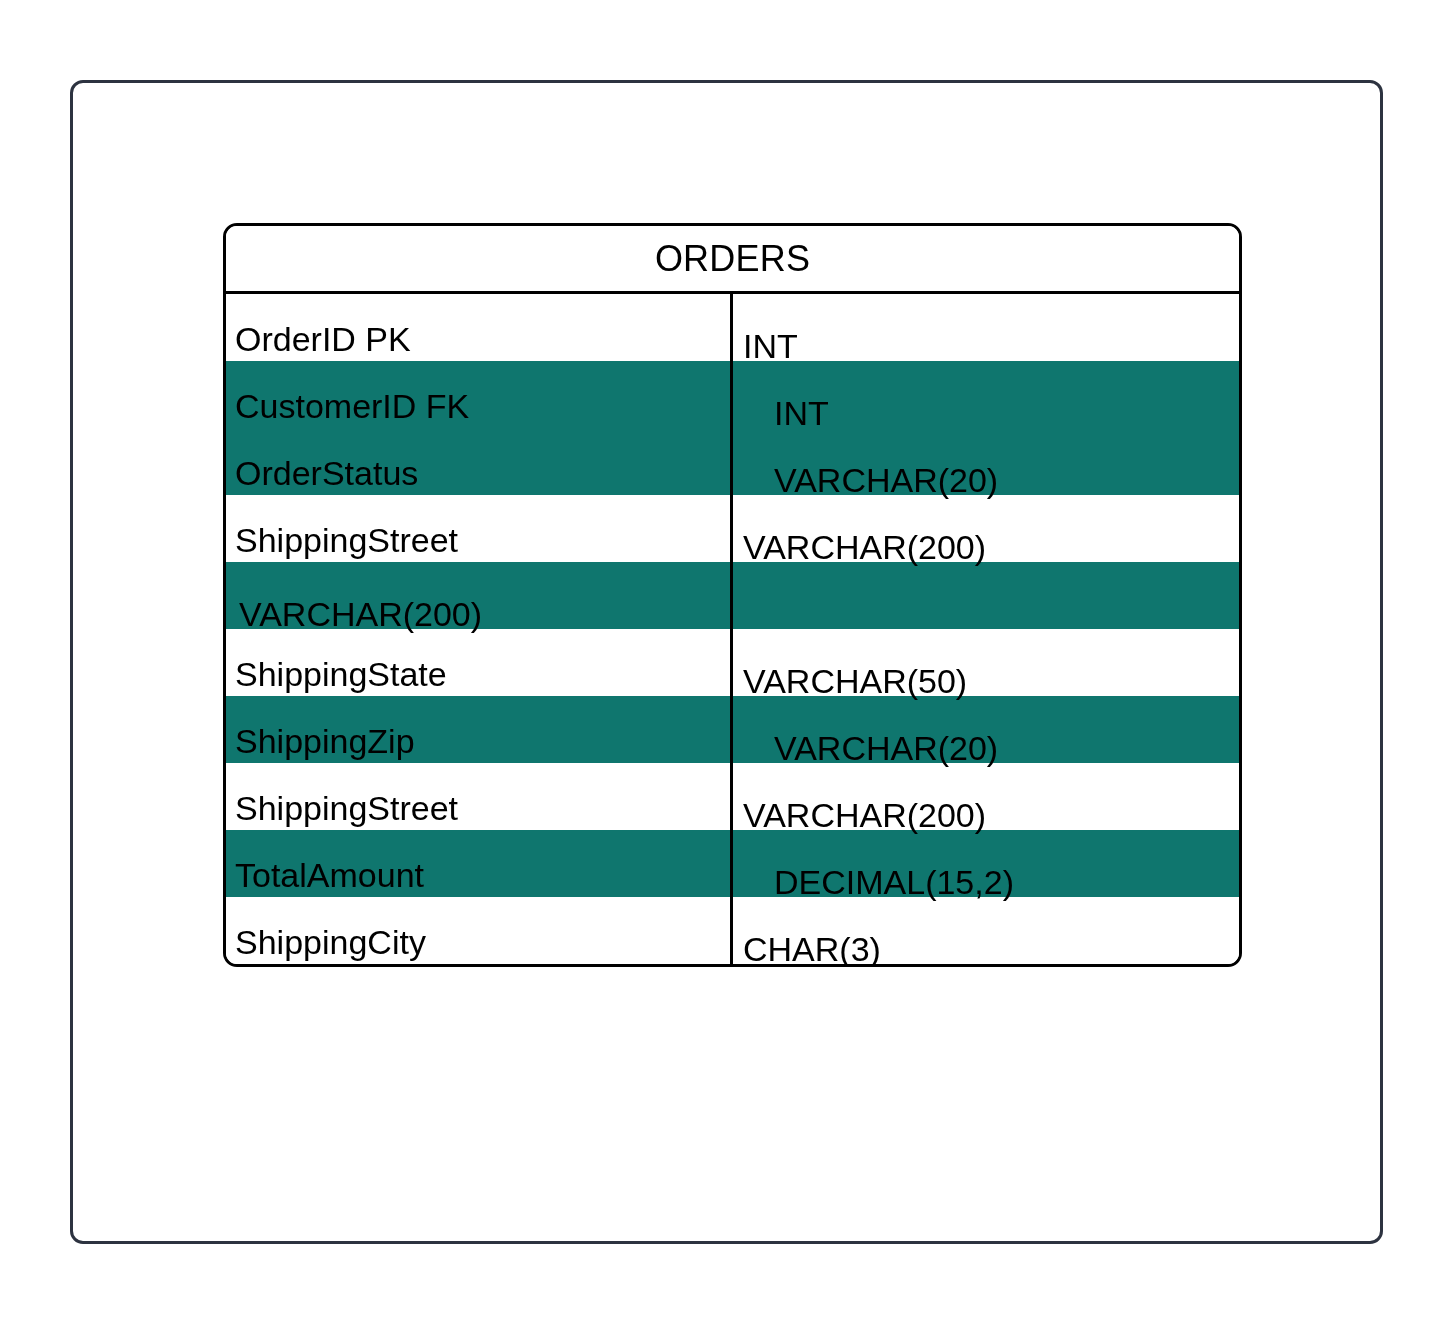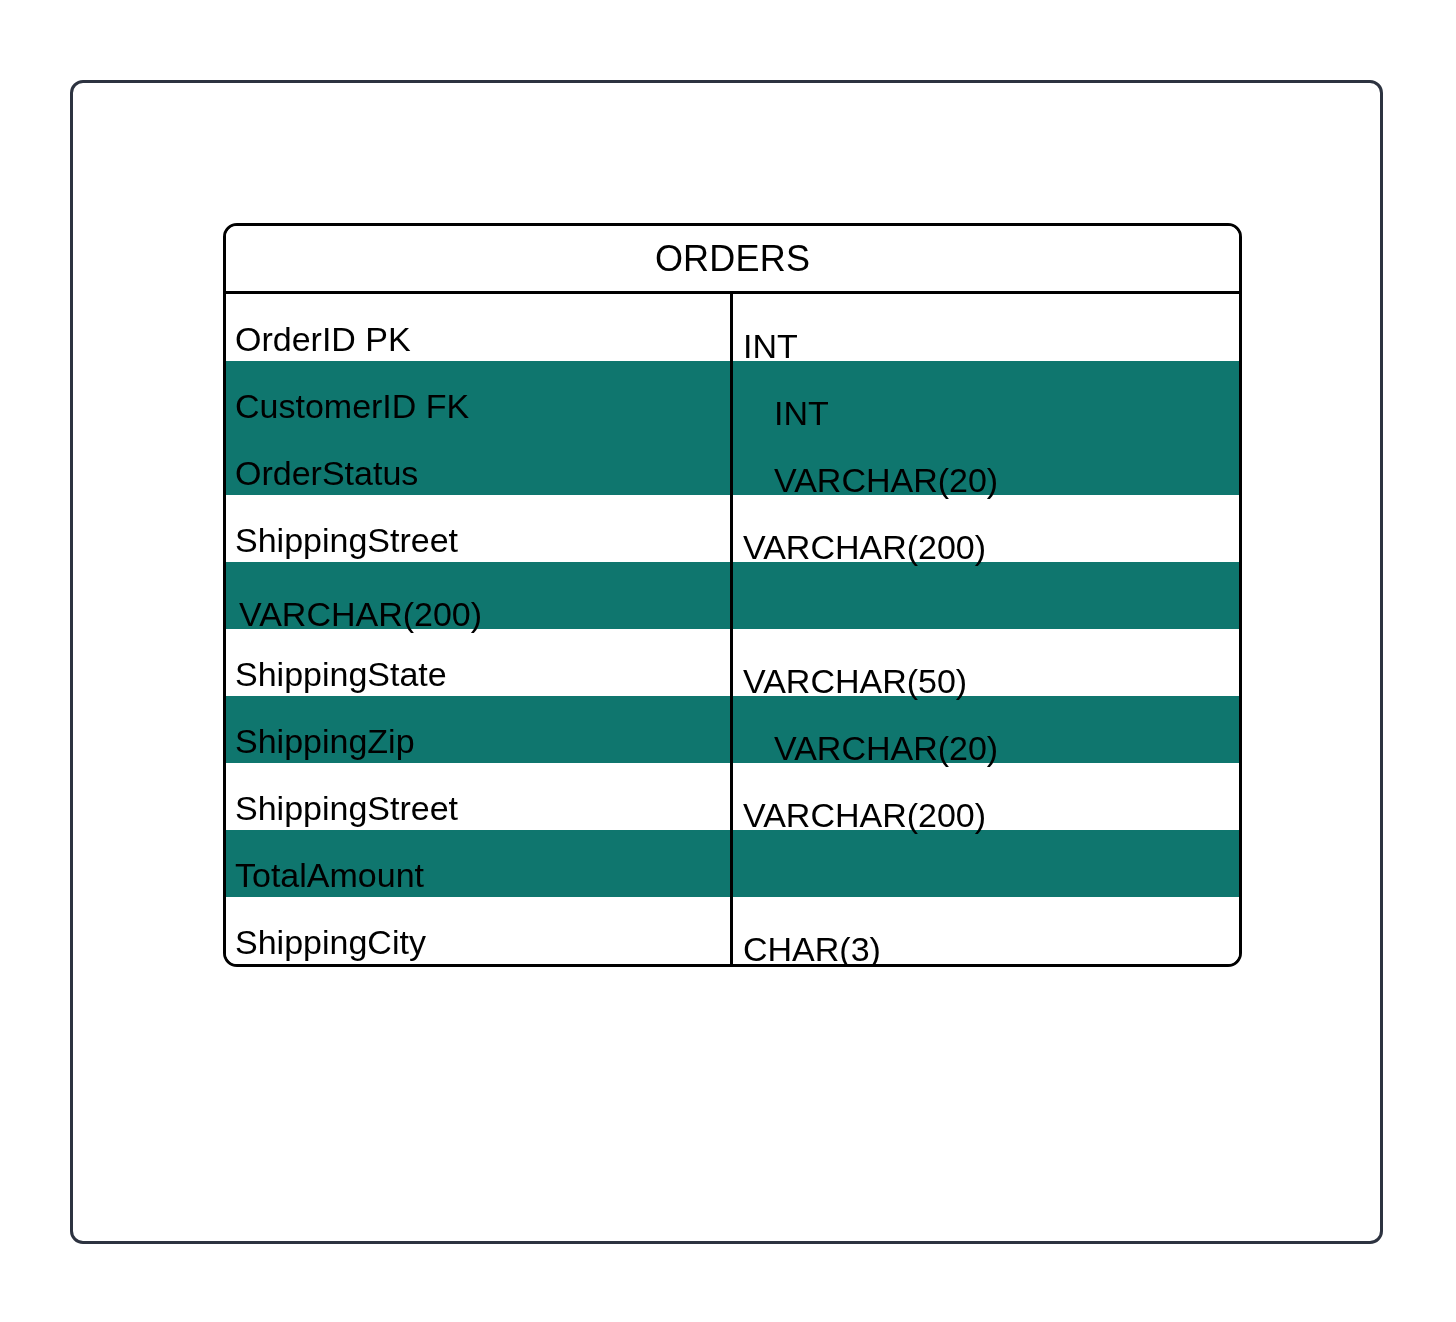--- a/index.html
+++ b/index.html
@@ -147,20 +147,21 @@
           <div class="attr-row striped">
             <div class="attr-name">ShippingZip</div>
             <div class="attr-type">VARCHAR(20)</div>
           </div>
           <div class="attr-row">
             <div class="attr-name">ShippingStreet</div>
             <div class="attr-type">VARCHAR(200)</div>
           </div>
           <div class="attr-row striped">
             <div class="attr-name">TotalAmount</div>
+            <div class="attr-type">DECIMAL(15,2)</div>
           </div>
           <div class="attr-row">
             <div class="attr-name">ShippingCity</div>
             <div class="attr-type">CHAR(3)</div>
           </div>
         </div>
 
     </div>
 
   </div>

